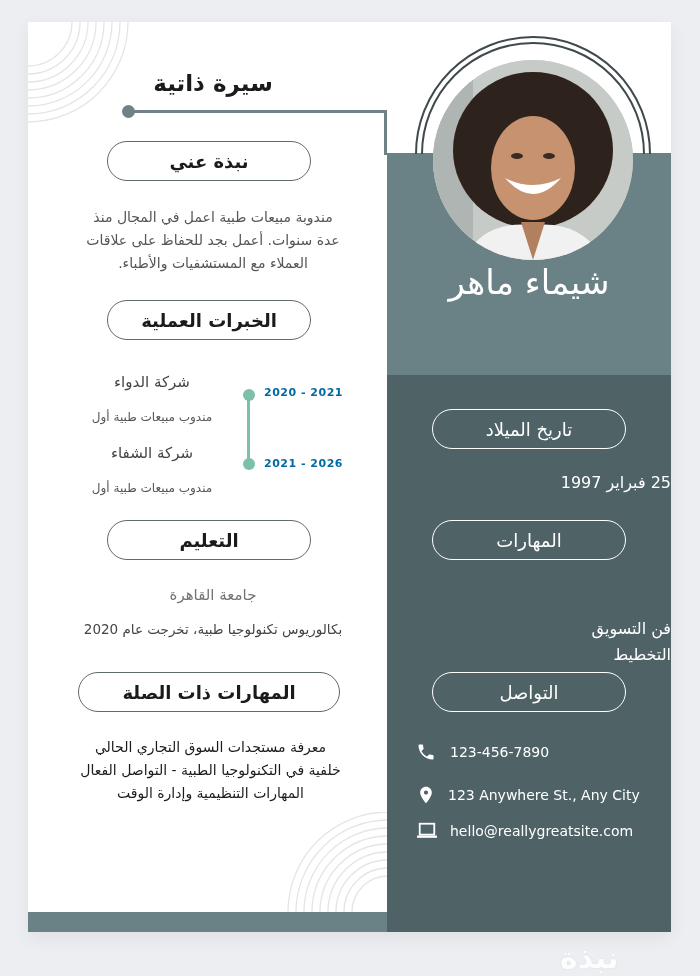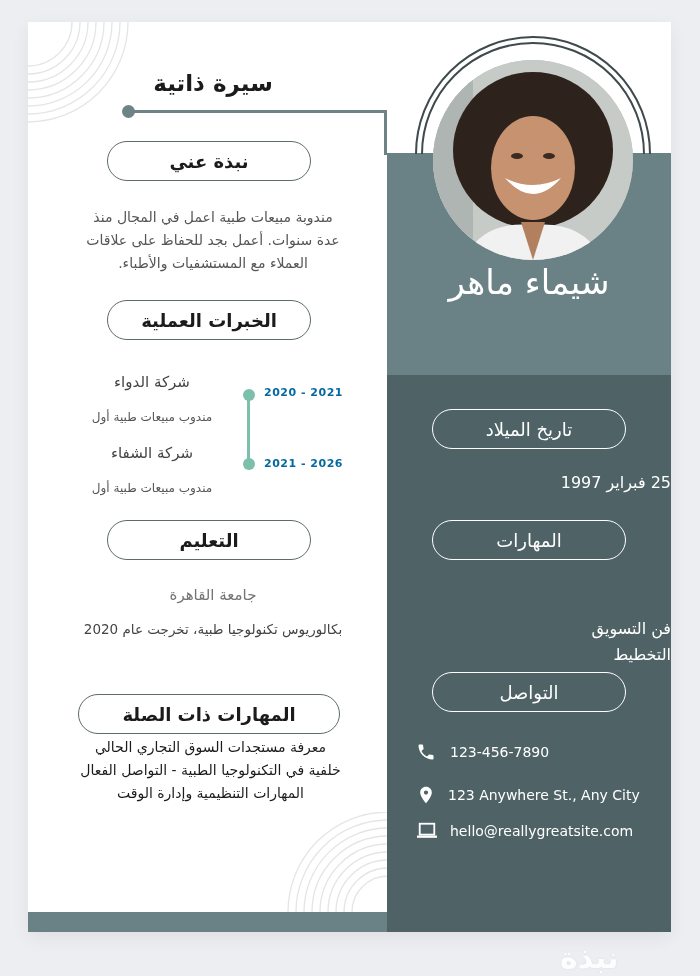--- a/index.html
+++ b/index.html
@@ -154,21 +154,21 @@
   <div class="exp-row" style="left:40px;top:422px;width:168px;">
     <div class="exp-company">شركة الشفاء</div>
     <div class="exp-role">مندوب مبيعات طبية أول</div>
   </div>
   <div class="exp-date" style="left:236px;top:435px;">2021 - 2026</div>
 
   <div class="pill" style="left:79px;top:498px;width:204px;">التعليم</div>
   <div class="para" style="left:20px;top:562px;width:330px;font-size:15px;color:#737373;">جامعة القاهرة</div>
   <div class="para" style="left:20px;top:596px;width:330px;font-size:13.5px;color:#444;">بكالوريوس تكنولوجيا طبية، تخرجت عام 2020</div>
 
-  <div class="pill" style="left:50px;top:672px;width:262px;">المهارات ذات الصلة</div>
+  <div class="pill" style="left:50px;top:650px;width:262px;">المهارات ذات الصلة</div>
   <div class="para" style="left:10px;top:714px;width:345px;color:#1b1b1b;font-size:14px;line-height:23px;">
     <div>معرفة مستجدات السوق التجاري الحالي</div>
     <div>خلفية في التكنولوجيا الطبية - التواصل الفعال</div>
     <div>المهارات التنظيمية وإدارة الوقت</div>
   </div>
 
   <svg style="position:absolute;left:380px;top:14px;" width="250" height="120" viewBox="0 0 250 120">
     <path d="M8 118 A117 117 0 0 1 242 118" fill="none" stroke="#3f4a4c" stroke-width="2"></path>
     <path d="M14 118 A111 111 0 0 1 236 118" fill="none" stroke="#3f4a4c" stroke-width="2"></path>
   </svg>

